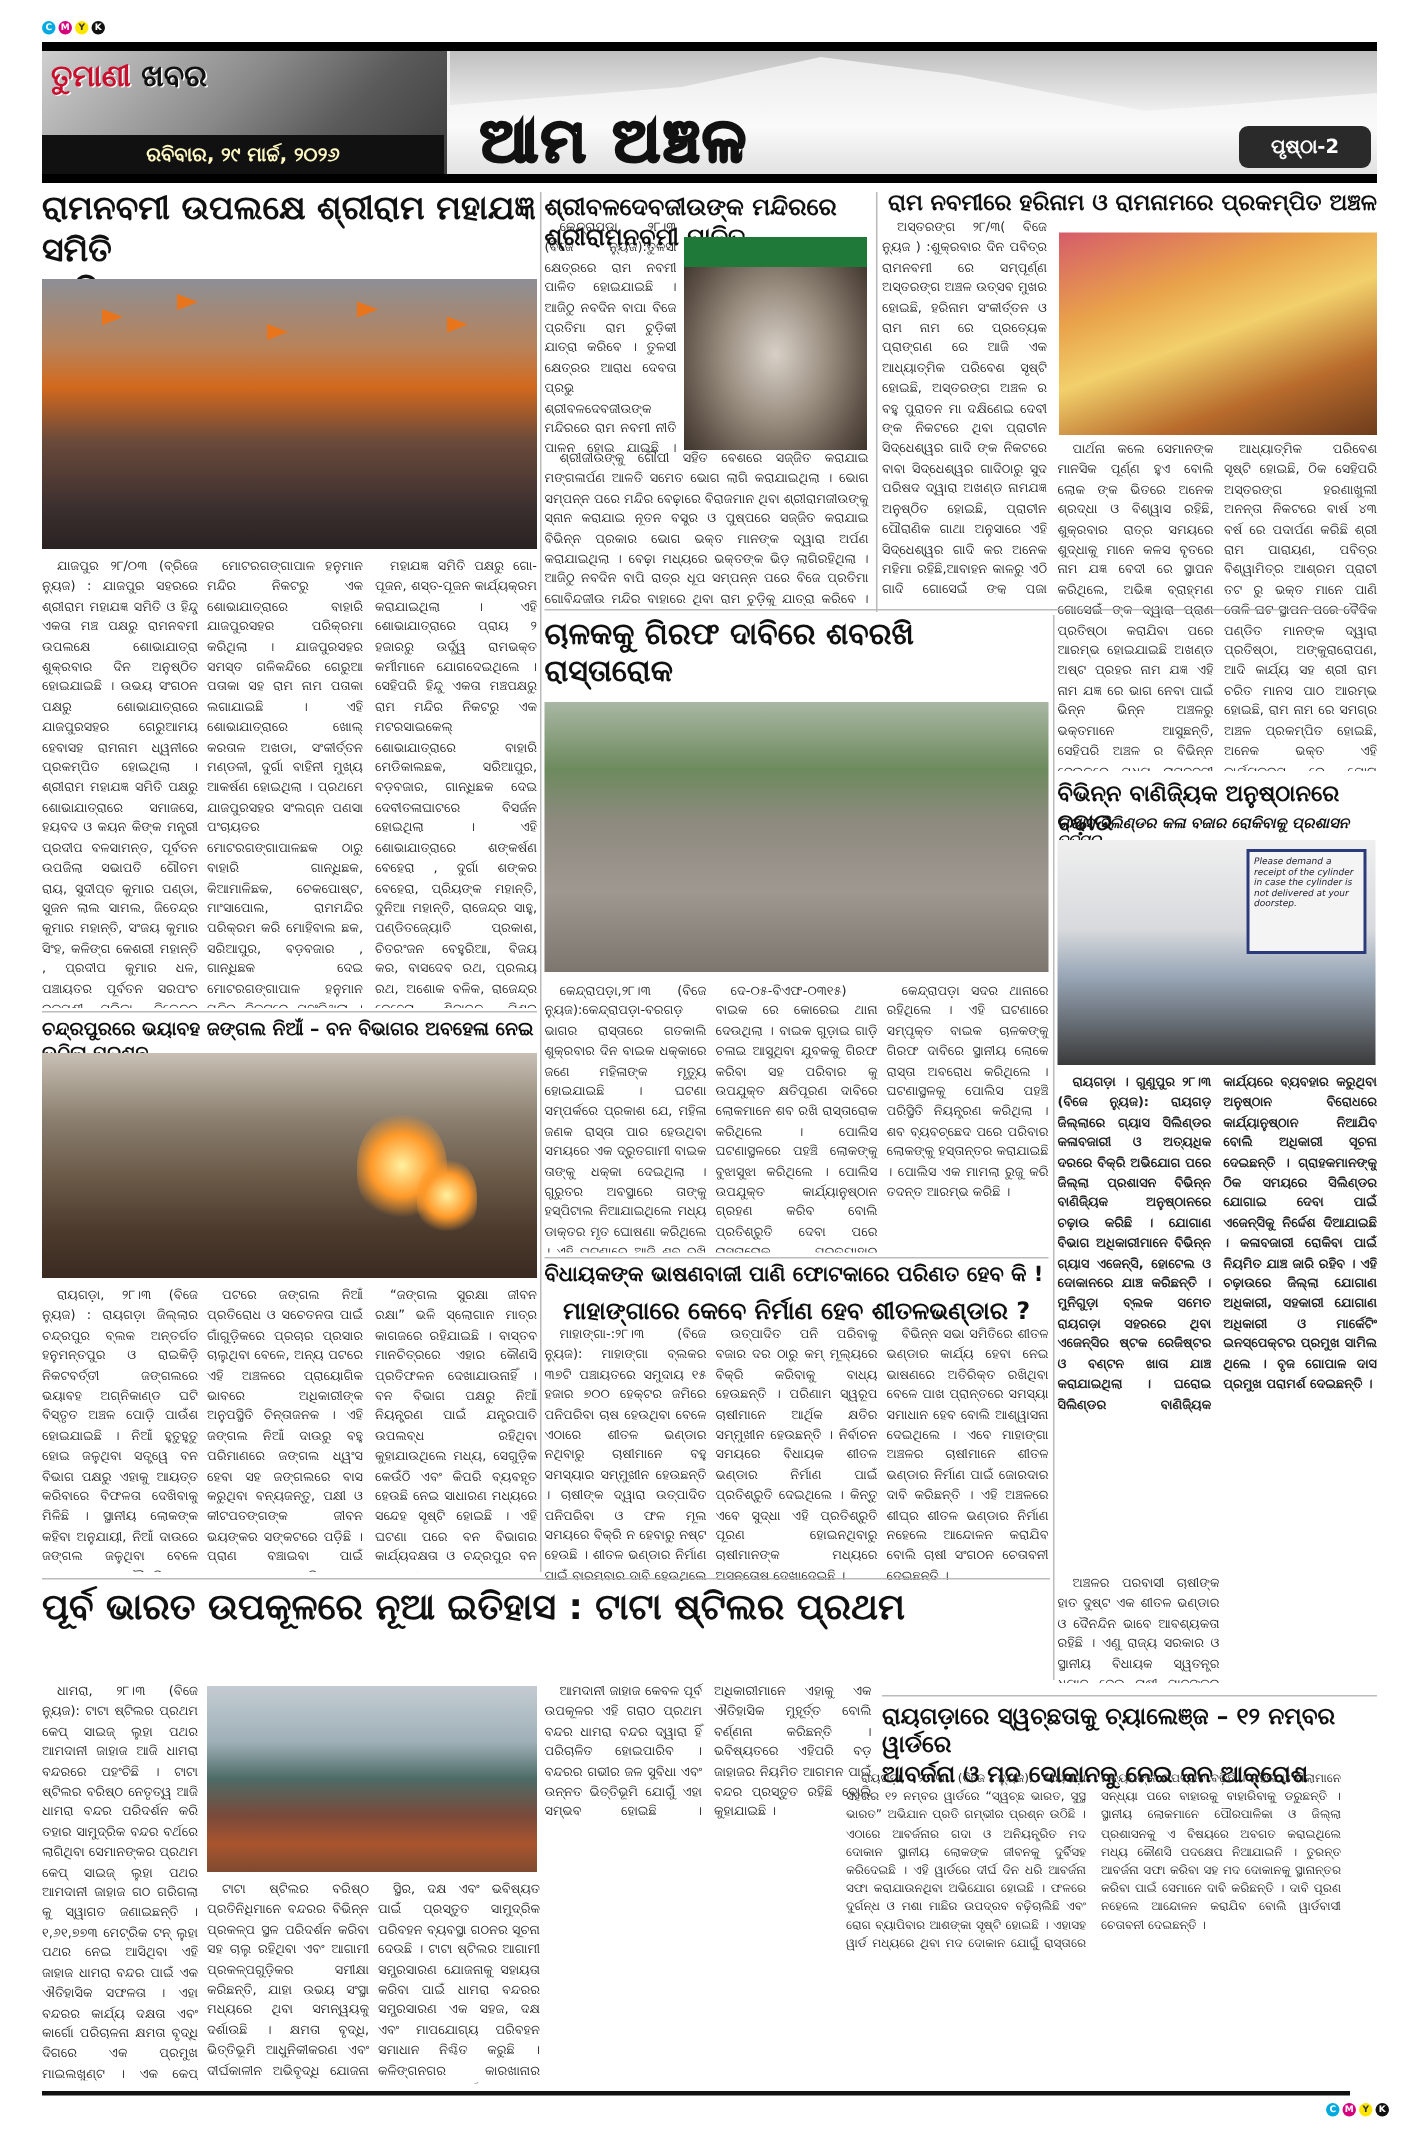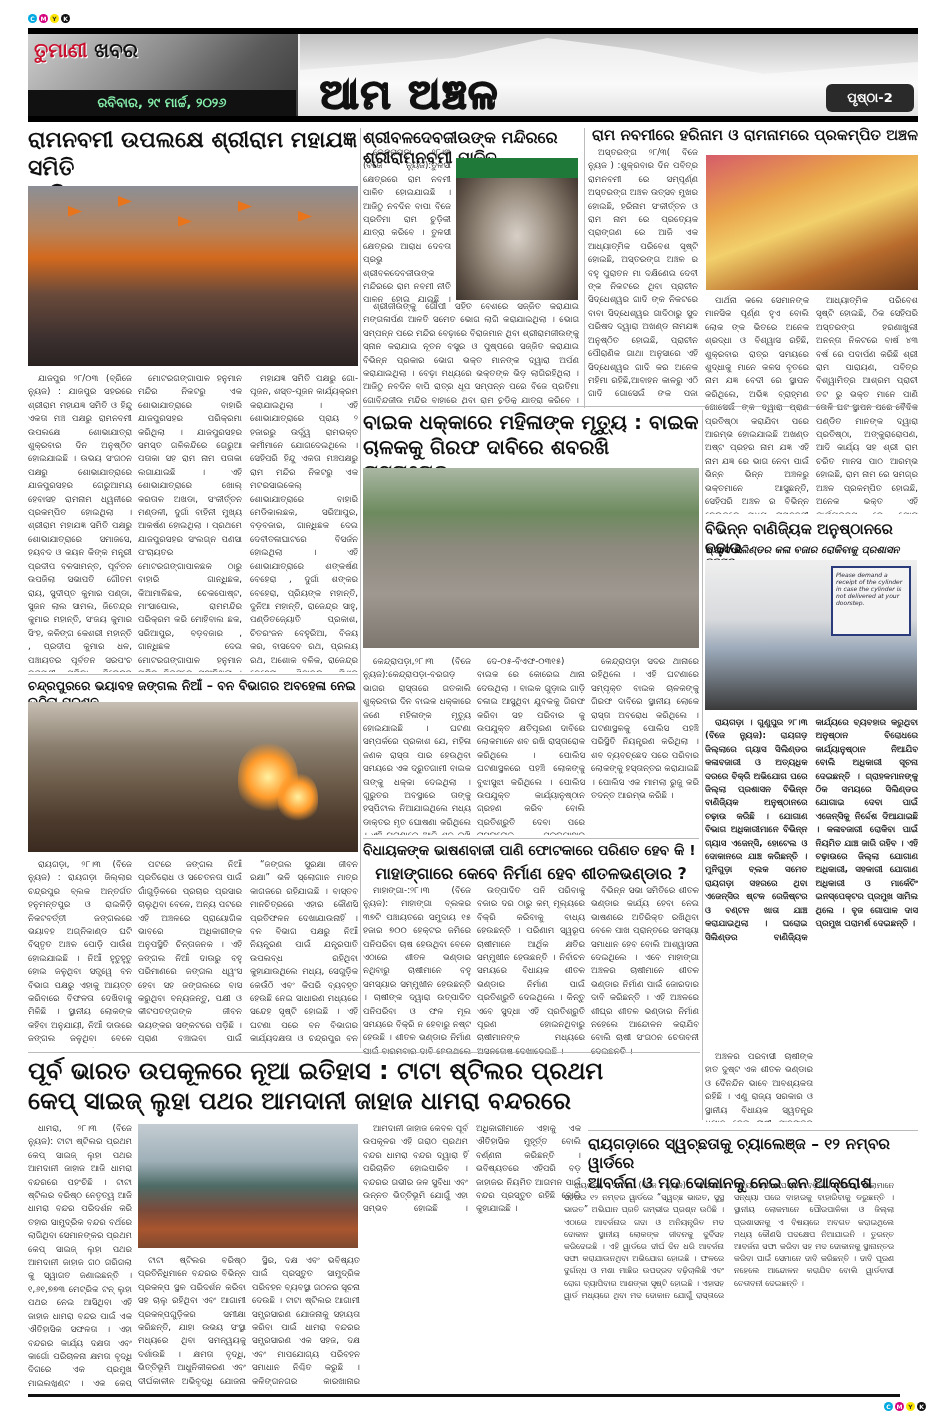--- a/index.html
+++ b/index.html
@@ -13,21 +13,21 @@
   .cmyk span { width: 9px; height: 9px; border-radius: 50%; display: inline-block; font-size: 6px; color: #fff; text-align: center; line-height: 9px; font-weight: bold; }
 
   
   .masthead { left: 28px; top: 28px; width: 890px; height: 94px; background: linear-gradient(180deg,#e8e8e8 0%,#fafafa 60%,#ddd 100%); }
   .mast-topbar { left: 28px; top: 28px; width: 890px; height: 6px; background: #000; }
   .mast-botbar { left: 28px; top: 116px; width: 890px; height: 6px; background: #000; }
   .mast-photo { left: 28px; top: 34px; width: 270px; height: 82px; background: linear-gradient(135deg,#cfcfcf 0%,#8a8a8a 45%,#5a5a5a 70%,#3a3a3a 100%); }
   .mast-clouds { left: 300px; top: 34px; width: 618px; height: 40px; background: linear-gradient(180deg,#bfbfbf 0%, #f0f0f0 100%); clip-path: polygon(0 0,100% 0,100% 70%,75% 100%,55% 40%,40% 10%,25% 60%,0 90%); }
   .mast-brand { left: 34px; top: 38px; font-size: 20px; font-weight: bold; color: #111; text-shadow: 1px 1px 0 #fff; }
   .mast-brand .red { color: #c8102e; }
-  .mast-date { left: 28px; top: 90px; width: 268px; height: 26px; background: #111; color: #86efac; font-size: 13px; font-weight: bold; display: flex; align-items: center; justify-content: center; }
+  .mast-date { left: 28px; top: 90px; width: 268px; height: 26px; background: #111; color: #fef9c3; font-size: 13px; font-weight: bold; display: flex; align-items: center; justify-content: center; }
   .mast-section { left: 320px; top: 70px; font-size: 40px; font-weight: bold; color: #fff; -webkit-text-stroke: 2px #111; letter-spacing: 2px; font-family: "DejaVu Serif", serif; }
   .mast-page { left: 826px; top: 84px; width: 88px; height: 28px; background: #2a2a2a; color: #fff; border-radius: 6px; font-size: 13px; font-weight: bold; display: flex; align-items: center; justify-content: center; }
 
   
   .hl { font-weight: bold; line-height: 1.25; color: #111; }
   .hl-xl { font-size: 22px; }
   .hl-md { font-size: 15px; }
   .hl-sm { font-size: 16px; }
   .kicker { font-size: 10px; font-style: italic; font-weight: bold; }
 
@@ -113,21 +113,20 @@
   </div>
 <div class="abs photo ph-puja" style="left:706px; top:155px; width:212px; height:135px;"></div>
 <div class="abs col" style="left:705px; top:294px; width:104px; height:220px;">
     <p>ପାର୍ଥନା କଲେ ସେମାନଙ୍କ ମାନସିକ ପୂର୍ଣ୍ଣ ହୁଏ ବୋଲି ଲୋକ ଙ୍କ ଭିତରେ ଅନେକ ଶ୍ରଦ୍ଧା ଓ ବିଶ୍ୱାସ ରହିଛି, ଶୁକ୍ରବାର ରାତ୍ର ସମୟରେ ଶୁଦ୍ଧାକୁ ମାନେ କଳସ ବୃତରେ ନାମ ଯଜ୍ଞ ବେଦୀ ରେ ସ୍ଥାପନ କରିଥିଲେ, ଅଭିଜ୍ଞ ବ୍ରାହ୍ମଣ ଗୋସେଇଁ ଙ୍କ ଦ୍ୱାରା ପ୍ରାଣ ପ୍ରତିଷ୍ଠା କରାଯିବା ପରେ ଆରମ୍ଭ ହୋଇଯାଇଛି ଅଖଣ୍ଡ ଅଷ୍ଟ ପ୍ରହର ନାମ ଯଜ୍ଞ ଏହି ନାମ ଯଜ୍ଞ ରେ ଭାଗ ନେବା ପାଇଁ ଭିନ୍ନ ଭିନ୍ନ ଅଞ୍ଚଳରୁ ଭକ୍ତମାନେ ଆସୁଛନ୍ତି, ସେହିପରି ଅଞ୍ଚଳ ର ବିଭିନ୍ନ ଦେଉଳରେ ମଧ୍ୟ ରାମନବମୀ ପାଳିତ ହୋଇଛି, ଗ୍ରାମ ଦେବତା ମାନଙ୍କ ଦ୍ୱାରା ଭୋଗ ଓ ପୂଜାର୍ଚ୍ଚନା କରାଯାଇଥିଲା, ଅଖଣ୍ଡ ନାମ ଯଜ୍ଞ ରେ ଭାଗ ନେବା ପାଇଁ ଅନେକ ଭକ୍ତ ମାନେ ଆସିଥିଲେ ।</p>
   </div>
 <div class="abs col" style="left:816px; top:294px; width:102px; height:220px;">
     <p>ଆଧ୍ୟାତ୍ମିକ ପରିବେଶ ସୃଷ୍ଟି ହୋଇଛି, ଠିକ ସେହିପରି ଅସ୍ତରଙ୍ଗ ହରଣାଖୁଲୀ ଅନନ୍ତା ନିକଟରେ ବାର୍ଷ ୪୩ ବର୍ଷ ରେ ପଦାର୍ପଣ କରିଛି ଶ୍ରୀ ରାମ ପାରାୟଣ, ପବିତ୍ର ବିଶ୍ୱାମିତ୍ର ଆଶ୍ରମ ପ୍ରାଚୀ ତଟ ରୁ ଭକ୍ତ ମାନେ ପାଣି ତୋଳି ଘଟ ସ୍ଥାପନ ପରେ ବୈଦିକ ପଣ୍ଡିତ ମାନଙ୍କ ଦ୍ୱାରା ପ୍ରତିଷ୍ଠା, ଅଙ୍କୁରାରୋପଣ, ଆଦି କାର୍ଯ୍ୟ ସହ ଶ୍ରୀ ରାମ ଚରିତ ମାନସ ପାଠ ଆରମ୍ଭ ହୋଇଛି, ରାମ ନାମ ରେ ସମଗ୍ର ଅଞ୍ଚଳ ପ୍ରକମ୍ପିତ ହୋଇଛି, ଅନେକ ଭକ୍ତ ଏହି କାର୍ଯ୍ୟକ୍ରମ ରେ ଯୋଗ ଦେଇଛନ୍ତି ।</p>
   </div>
 
 <div class="abs hl hl-xl" style="left:363px; top:410px; width:336px; font-size:20px;">
-  <div>ବାଇକ ଧକ୍କାରେ ମହିଳାଙ୍କ ମୃତ୍ୟୁ : ବାଇକ</div>
   <div>ଚାଳକକୁ ଗିରଫ ଦାବିରେ ଶବରଖି ରାସ୍ତାରୋକ</div>
 </div>
 <div class="abs photo ph-accident" style="left:363px; top:468px; width:336px; height:180px;"></div>
 <div class="abs col" style="left:363px; top:655px; width:108px; height:180px;">
     <p>କେନ୍ଦ୍ରାପଡ଼ା,୨୮।୩ (ବିଜେ ନ୍ୟୁଜ):କେନ୍ଦ୍ରାପଡ଼ା-ବରଗଡ଼ ଭାଗର ରାସ୍ତାରେ ଗତକାଲି ଶୁକ୍ରବାର ଦିନ ବାଇକ ଧକ୍କାରେ ଜଣେ ମହିଳାଙ୍କ ମୃତ୍ୟୁ ହୋଇଯାଇଛି । ଘଟଣା ସମ୍ପର୍କରେ ପ୍ରକାଶ ଯେ, ମହିଳା ଜଣକ ରାସ୍ତା ପାର ହେଉଥିବା ସମୟରେ ଏକ ଦ୍ରୁତଗାମୀ ବାଇକ ତାଙ୍କୁ ଧକ୍କା ଦେଇଥିଲା । ଗୁରୁତର ଅବସ୍ଥାରେ ତାଙ୍କୁ ହସ୍ପିଟାଲ ନିଆଯାଇଥିଲେ ମଧ୍ୟ ଡାକ୍ତର ମୃତ ଘୋଷଣା କରିଥିଲେ । ଏହି ଘଟଣାରେ ଆଜି ଶବ ରଖି ରାସ୍ତାରୋକ କରାଯାଇଥିଲା ।</p>
   </div>
 <div class="abs col" style="left:477px; top:655px; width:108px; height:180px;">
     <p>ଦେ-୦୫-ବିଏଫ-୦୩୧୫) ବାଇକ ରେ କୋରେଇ ଥାନା ଦେଉଥିଲା । ବାଇକ ଗୁଡ଼ାଇ ଗାଡ଼ି ଚଳାଇ ଆସୁଥିବା ଯୁବକକୁ ଗିରଫ କରିବା ସହ ପରିବାର କୁ ଉପଯୁକ୍ତ କ୍ଷତିପୂରଣ ଦାବିରେ ଲୋକମାନେ ଶବ ରଖି ରାସ୍ତାରୋକ କରିଥିଲେ । ପୋଲିସ ଘଟଣାସ୍ଥଳରେ ପହଞ୍ଚି ଲୋକଙ୍କୁ ବୁଝାସୁଝା କରିଥିଲେ । ପୋଲିସ ଉପଯୁକ୍ତ କାର୍ଯ୍ୟାନୁଷ୍ଠାନ ଗ୍ରହଣ କରିବ ବୋଲି ପ୍ରତିଶ୍ରୁତି ଦେବା ପରେ ରାସ୍ତାରୋକ ପ୍ରତ୍ୟାହାର କରାଯାଇଥିଲା ।</p>
   </div>
 <div class="abs col" style="left:591px; top:655px; width:108px; height:180px;">
@@ -168,21 +167,20 @@
   </div>
 <div class="abs col" style="left:591px; top:884px; width:108px; height:170px;">
     <p>ବିଭିନ୍ନ ସଭା ସମିତିରେ ଶୀତଳ ଭଣ୍ଡାର କାର୍ଯ୍ୟ ହେବା ନେଇ ଭାଷଣରେ ଅତିରିକ୍ତ ରଖିଥିବା ବେଳେ ପାଖ ପ୍ରାନ୍ତରେ ସମସ୍ୟା ସମାଧାନ ହେବ ବୋଲି ଆଶ୍ୱାସନା ଦେଇଥିଲେ । ଏବେ ମାହାଙ୍ଗା ଅଞ୍ଚଳର ଚାଷୀମାନେ ଶୀତଳ ଭଣ୍ଡାର ନିର୍ମାଣ ପାଇଁ ଜୋରଦାର ଦାବି କରିଛନ୍ତି । ଏହି ଅଞ୍ଚଳରେ ଶୀଘ୍ର ଶୀତଳ ଭଣ୍ଡାର ନିର୍ମାଣ ନହେଲେ ଆନ୍ଦୋଳନ କରାଯିବ ବୋଲି ଚାଷୀ ସଂଗଠନ ଚେତାବନୀ ଦେଇଛନ୍ତି ।</p>
   </div>
 <div class="abs col" style="left:705px; top:1050px; width:108px; height:72px;">
     <p>ଅଞ୍ଚଳର ପରବାସୀ ଚାଷୀଙ୍କ ହାତ ଦୁଷ୍ଟ ଏକ ଶୀତଳ ଭଣ୍ଡାର ଓ ଦୈନନ୍ଦିନ ଭାବେ ଆବଶ୍ୟକତା ରହିଛି । ଏଣୁ ରାଜ୍ୟ ସରକାର ଓ ସ୍ଥାନୀୟ ବିଧାୟକ ସ୍ୱତନ୍ତ୍ର ଧ୍ୟାନ ଦେଇ ଚାଷୀ ମାନଙ୍କର ସମସ୍ୟା ସମାଧାନ ହୋଇପାରିବ ବୋଲି ସାଧାରଣରେ ଦାବୀ ହୋଇଛି ।</p>
   </div>
 
 <div class="abs hl hl-xl" style="left:28px; top:1056px; width:672px; font-size:24px;">
   <div>ପୂର୍ବ ଭାରତ ଉପକୂଳରେ ନୂଆ ଇତିହାସ : ଟାଟା ଷ୍ଟିଲର ପ୍ରଥମ</div>
-  <div>କେପ୍ ସାଇଜ୍ ଲୁହା ପଥର ଆମଦାନୀ ଜାହାଜ ଧାମରା ବନ୍ଦରରେ</div>
 </div>
 <div class="abs col" style="left:28px; top:1122px; width:104px; height:265px;">
     <p>ଧାମରା, ୨୮।୩ (ବିଜେ ନ୍ୟୁଜ): ଟାଟା ଷ୍ଟିଲର ପ୍ରଥମ କେପ୍ ସାଇଜ୍ ଲୁହା ପଥର ଆମଦାନୀ ଜାହାଜ ଆଜି ଧାମରା ବନ୍ଦରରେ ପହଂଚିଛି । ଟାଟା ଷ୍ଟିଲର ବରିଷ୍ଠ ନେତୃତ୍ୱ ଆଜି ଧାମରା ବନ୍ଦର ପରିଦର୍ଶନ କରି ତହାର ସାମୁଦ୍ରିକ ବନ୍ଦର ବର୍ଥରେ ଲାଗିଥିବା ସେମାନଙ୍କର ପ୍ରଥମ କେପ୍ ସାଇଜ୍ ଲୁହା ପଥର ଆମଦାନୀ ଜାହାଜ ଗଠ ଗରିଗଲା କୁ ସ୍ୱାଗତ ଜଣାଇଛନ୍ତି । ୧,୬୧,୭୭୩ ମେଟ୍ରିକ ଟନ୍ ଲୁହା ପଥର ନେଇ ଆସିଥିବା ଏହି ଜାହାଜ ଧାମରା ବନ୍ଦର ପାଇଁ ଏକ ଐତିହାସିକ ସଫଳତା । ଏହା ବନ୍ଦରର କାର୍ଯ୍ୟ ଦକ୍ଷତା ଏବଂ କାର୍ଗୋ ପରିଚାଳନା କ୍ଷମତା ବୃଦ୍ଧି ଦିଗରେ ଏକ ପ୍ରମୁଖ ମାଇଲଖୁଣ୍ଟ । ଏକ କେପ୍ ସାଇଜ୍ ଜାହାଜର ସଫଳ ପରିଚାଳନା, ବଡ଼ ଜାହାଜ ଏବଂ ଅଧିକ ପରିମାଣର କାର୍ଗୋକୁ ଦକ୍ଷତାର ସହ ପରିଚାଳନା କରିବାରେ ଧାମରା ବନ୍ଦରର ବଢ଼ୁଥିବା କ୍ଷମତାକୁ ପ୍ରମାଣିତ କରୁଛି ।</p>
   </div>
 <div class="abs photo ph-ship" style="left:138px; top:1124px; width:220px; height:124px;"></div>
 <div class="abs col" style="left:138px; top:1254px; width:108px; height:135px;">
     <p>ଟାଟା ଷ୍ଟିଲର ବରିଷ୍ଠ ପ୍ରତିନିଧିମାନେ ବନ୍ଦରର ବିଭିନ୍ନ ପ୍ରକଳ୍ପ ସ୍ଥଳ ପରିଦର୍ଶନ କରିବା ସହ ଚାଲୁ ରହିଥିବା ଏବଂ ଆଗାମୀ ପ୍ରକଳ୍ପଗୁଡ଼ିକର ସମୀକ୍ଷା କରିଛନ୍ତି, ଯାହା ଉଭୟ ସଂସ୍ଥା ମଧ୍ୟରେ ଥିବା ସମନ୍ୱୟକୁ ଦର୍ଶାଉଛି । କ୍ଷମତା ବୃଦ୍ଧି, ଭିତ୍ତିଭୂମି ଆଧୁନିକୀକରଣ ଏବଂ ଦୀର୍ଘକାଳୀନ ଅଭିବୃଦ୍ଧି ଯୋଜନା ଉପରେ ହୋଇଥିବା ଏହି ଆଲୋଚନା ଏକ</p>
   </div>
 <div class="abs col" style="left:252px; top:1254px; width:108px; height:135px;">
     <p>ସ୍ଥିର, ଦକ୍ଷ ଏବଂ ଭବିଷ୍ୟତ ପାଇଁ ପ୍ରସ୍ତୁତ ସାମୁଦ୍ରିକ ପରିବହନ ବ୍ୟବସ୍ଥା ଗଠନର ସୂଚନା ଦେଉଛି । ଟାଟା ଷ୍ଟିଲର ଆଗାମୀ ସମ୍ପ୍ରସାରଣ ଯୋଜନାକୁ ସହାୟତା କରିବା ପାଇଁ ଧାମରା ବନ୍ଦରର ସମ୍ପ୍ରସାରଣ ଏକ ସହଜ, ଦକ୍ଷ ଏବଂ ମାପଯୋଗ୍ୟ ପରିବହନ ସମାଧାନ ନିଶ୍ଚିତ କରୁଛି । କଳିଙ୍ଗନଗର କାରଖାନାର ସମ୍ପ୍ରସାରଣ ପୂର୍ବରୁ ଧାମରା ବନ୍ଦରର ସମ୍ପ୍ରସାରଣ କାର୍ଯ୍ୟ ସମାପ୍ତ ହେବା ଦ୍ୱାରା ଏହାର</p>

